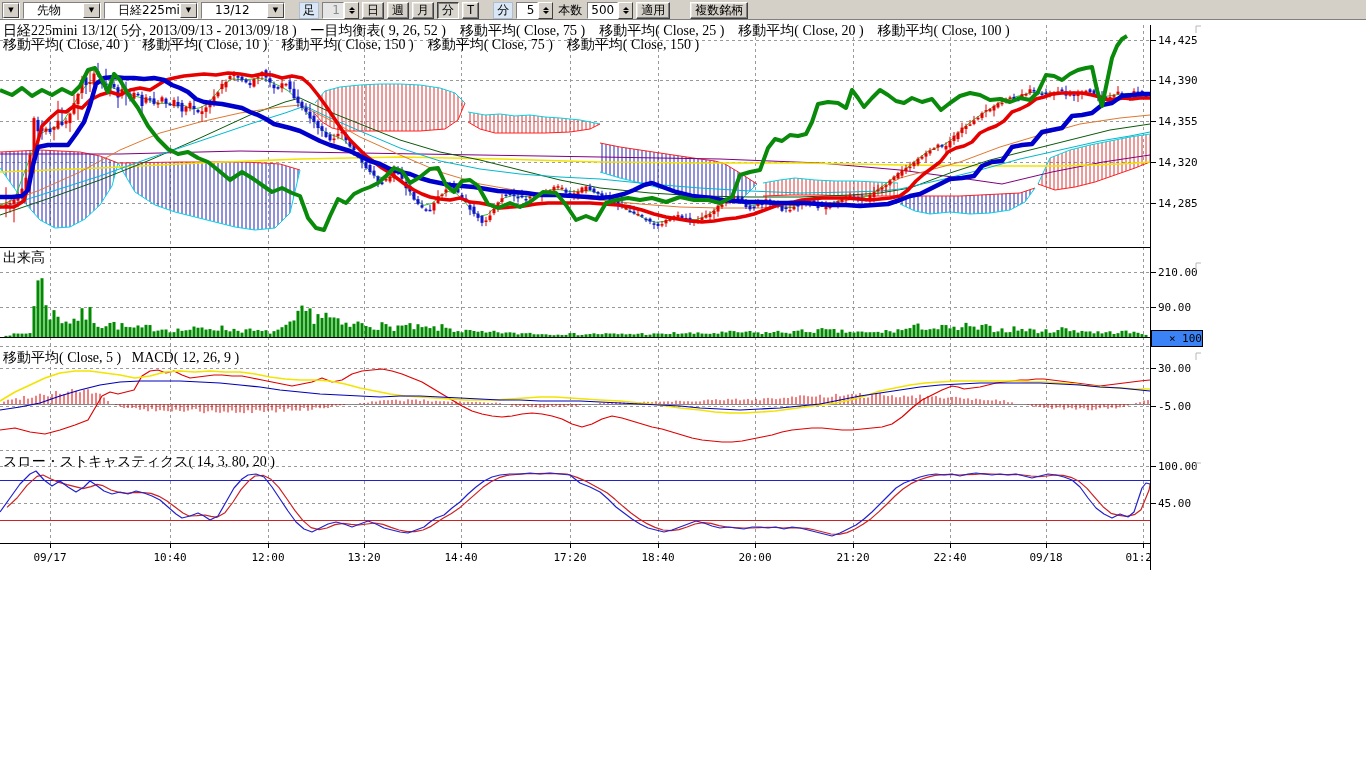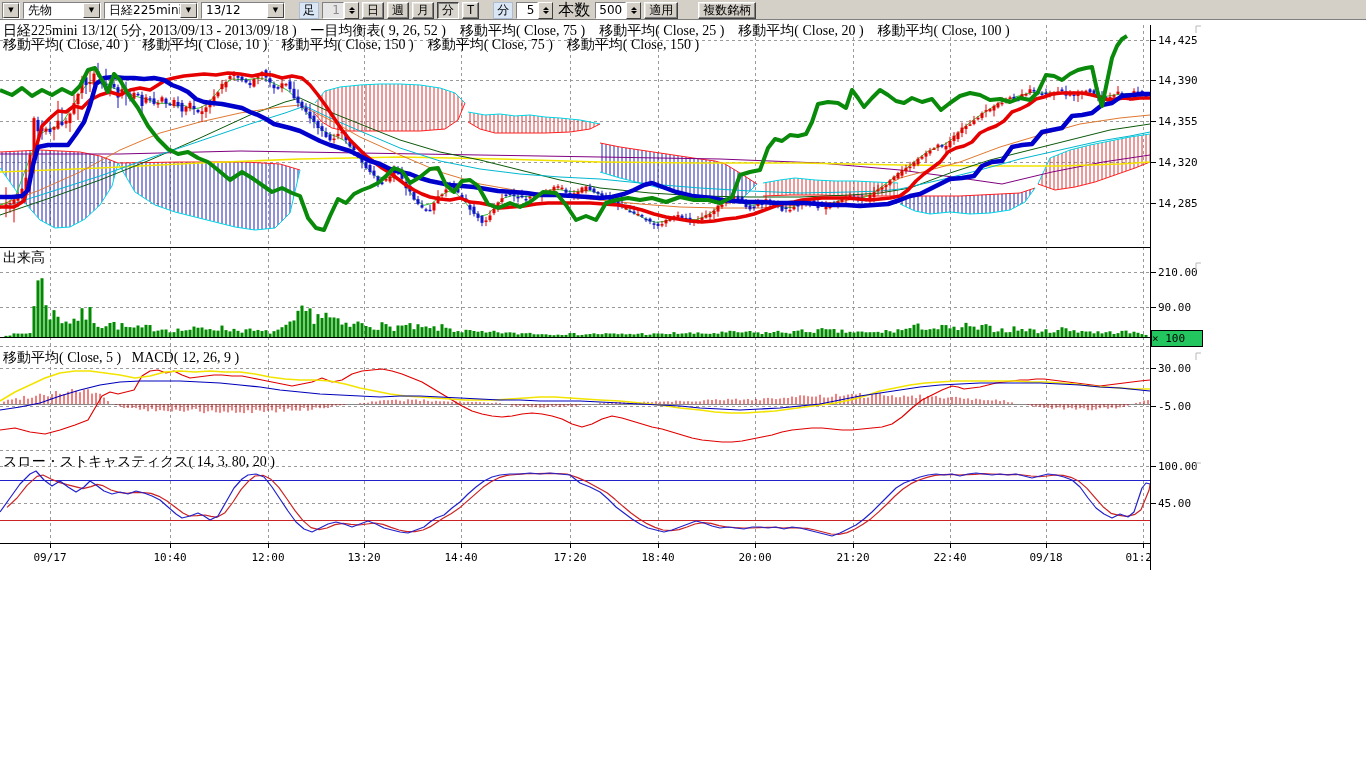--- a/index.html
+++ b/index.html
@@ -3,44 +3,44 @@
 <meta charset="utf-8">
 <style>
   html,body{margin:0;padding:0;width:1366px;height:768px;background:#fff;overflow:hidden;
     font-family:"DejaVu Sans",sans-serif;}
   
   #toolbar{position:absolute;left:0;top:0;width:1366px;height:20px;background:#d4d0c8;
     border-bottom:1px solid #808080;display:flex;align-items:center;gap:3px;padding:1px 2px 0 2px;
     box-sizing:border-box;font-size:12px;white-space:nowrap;}
   .combo{display:flex;align-items:stretch;height:17px;background:#fff;
     border:1px solid;border-color:#808080 #fff #fff #808080;box-sizing:border-box;}
-  .combo .val{padding:0 4px;line-height:15px;font-size:12px;overflow:hidden;}
+  .combo .val{padding:0 13px;line-height:15px;font-size:12px;overflow:hidden;}
   .cbtn{width:15px;background:#d4d0c8;border:1px solid;border-color:#fff #404040 #404040 #fff;
     display:flex;align-items:center;justify-content:center;font-size:7px;color:#000;}
   .wbtn{height:17px;background:#d4d0c8;border:1px solid;border-color:#fff #404040 #404040 #fff;
     box-shadow:inset -1px -1px 0 #808080,inset 1px 1px 0 #e9e7e2;
     font-size:12px;line-height:15px;padding:0 4px;box-sizing:border-box;}
   .wbtn.pressed{border-color:#404040 #fff #fff #404040;box-shadow:inset 1px 1px 0 #808080;background:#d8d5ce;}
   .lbl-blue{background:#d9e6f5;border:1px solid #aebed0;padding:0 3px;height:15px;line-height:14px;font-size:12px;}
-  .lbl{padding:0 2px;font-size:16px;}
+  .lbl{padding:0 2px;font-size:12px;}
   .spin{display:flex;align-items:stretch;height:17px;}
   .spin .fld{background:#fff;border:1px solid;border-color:#808080 #fff #fff #808080;
     padding:0 3px;min-width:22px;text-align:right;line-height:15px;font-size:12px;box-sizing:border-box;}
   .spin .fld.dis{color:#8a8a8a;background:#e6e6e6;}
   .sbtn{width:13px;background:#d4d0c8;border:1px solid;border-color:#fff #404040 #404040 #fff;
     display:flex;flex-direction:column;align-items:center;justify-content:center;gap:1px;}
   .tri-u{width:0;height:0;border-left:3px solid transparent;border-right:3px solid transparent;border-bottom:3px solid #000;}
   .tri-d{width:0;height:0;border-left:3px solid transparent;border-right:3px solid transparent;border-top:3px solid #000;}
   .gap{width:8px;}
   
   .ctext{position:absolute;font-family:Liberation Serif, serif;
     font-size:14px;color:#000;white-space:pre;z-index:5;}
-  #multiplier-badge{position:absolute;left:1151px;top:330px;width:50px;height:15px;background:#22c55e;
+  #multiplier-badge{position:absolute;left:1151px;top:330px;width:50px;height:15px;background:#3b82f6;
     border:1px solid #000;font-family:"DejaVu Sans Mono",monospace;font-size:11px;
-    line-height:15px;text-align:left;z-index:6;}
+    line-height:15px;text-align:right;z-index:6;}
   #chart{position:absolute;left:0;top:0;z-index:1;}
 </style>
 </head>
 <body>
 
 <div id="toolbar">
   <div class="combo" style="width:18px">
     <div class="cbtn" style="width:100%">▼</div>
   </div>
   <div class="combo" style="width:78px">

